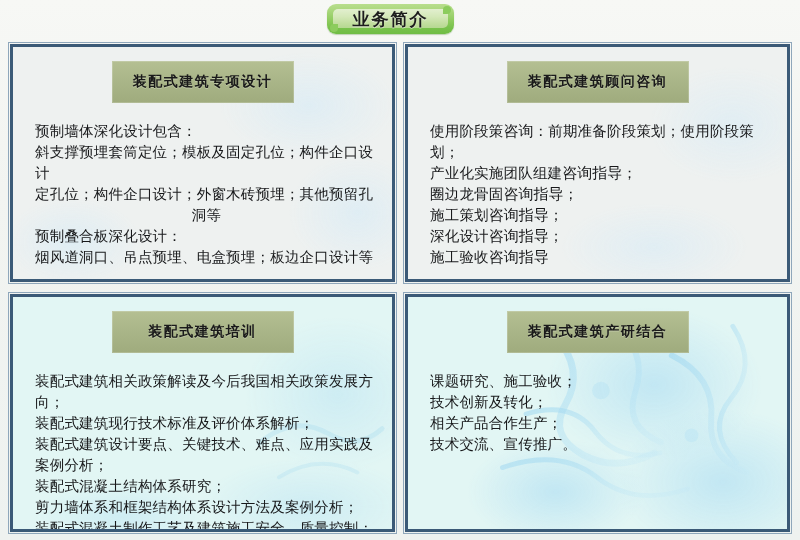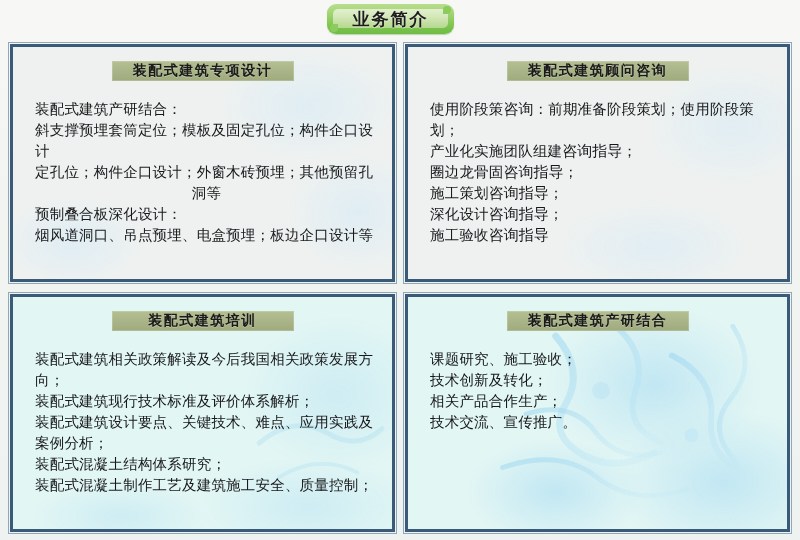--- a/index.html
+++ b/index.html
@@ -132,21 +132,21 @@
     pointer-events: none;
     opacity: .85;
   }
   .watermark svg { width: 100%; height: 100%; display: block; }
 
   
   .sec-label {
     position: relative;
     margin: 14px auto 0 auto;
     width: 182px;
-    height: 20px;
+    height: 42px;
     background: linear-gradient(180deg, #b4bf92 0%, #a9b588 50%, #9fab7d 100%);
     display: flex;
     align-items: center;
     justify-content: center;
     box-shadow: inset 0 0 0 1px rgba(255,255,255,.18);
   }
   .sec-label-text {
     font-family: "DejaVu Serif", "Liberation Serif", serif;
     font-size: 14px;
     font-weight: 700;
@@ -202,21 +202,21 @@
           </defs>
           <ellipse cx="300" cy="60" rx="90" ry="55" fill="url(#wmA)"></ellipse>
           <ellipse cx="350" cy="170" rx="70" ry="60" fill="url(#wmA)"></ellipse>
           <ellipse cx="60" cy="200" rx="70" ry="45" fill="url(#wmA)"></ellipse>
         </svg>
       </div>
       <div class="sec-label">
         <span class="sec-label-text">装配式建筑专项设计</span>
       </div>
       <div class="body-text">
-          <div class="line"><span>装配式建筑产研结合：</span></div>
+          <div class="line"><span>预制墙体深化设计包含：</span></div>
           <div class="line"><span>斜支撑预埋套筒定位；模板及固定孔位；构件企口设计</span></div>
           <div class="line"><span>定孔位；构件企口设计；外窗木砖预埋；其他预留孔</span></div>
           <div class="line center"><span>洞等</span></div>
           <div class="line"><span>预制叠合板深化设计：</span></div>
           <div class="line"><span>烟风道洞口、吊点预埋、电盒预埋；板边企口设计等</span></div>
         </div>
     </div>
 
     <div class="panel top">
       <div class="watermark">
@@ -264,20 +264,21 @@
       <div class="sec-label">
         <span class="sec-label-text">装配式建筑培训</span>
       </div>
       <div class="body-text">
           <div class="line"><span>装配式建筑相关政策解读及今后我国相关政策发展方</span></div>
           <div class="line"><span>向；</span></div>
           <div class="line"><span>装配式建筑现行技术标准及评价体系解析；</span></div>
           <div class="line"><span>装配式建筑设计要点、关键技术、难点、应用实践及</span></div>
           <div class="line"><span>案例分析；</span></div>
           <div class="line"><span>装配式混凝土结构体系研究；</span></div>
+          <div class="line"><span>剪力墙体系和框架结构体系设计方法及案例分析；</span></div>
           <div class="line"><span>装配式混凝土制作工艺及建筑施工安全、质量控制；</span></div>
         </div>
     </div>
 
     <div class="panel bottom">
       <div class="watermark">
         <svg viewBox="0 0 385 238" preserveAspectRatio="none" aria-hidden="true">
           <defs>
             <radialGradient id="wmD" cx="50%" cy="50%" r="50%">
               <stop offset="0%" stop-color="#9ed6f2" stop-opacity=".55"></stop>

